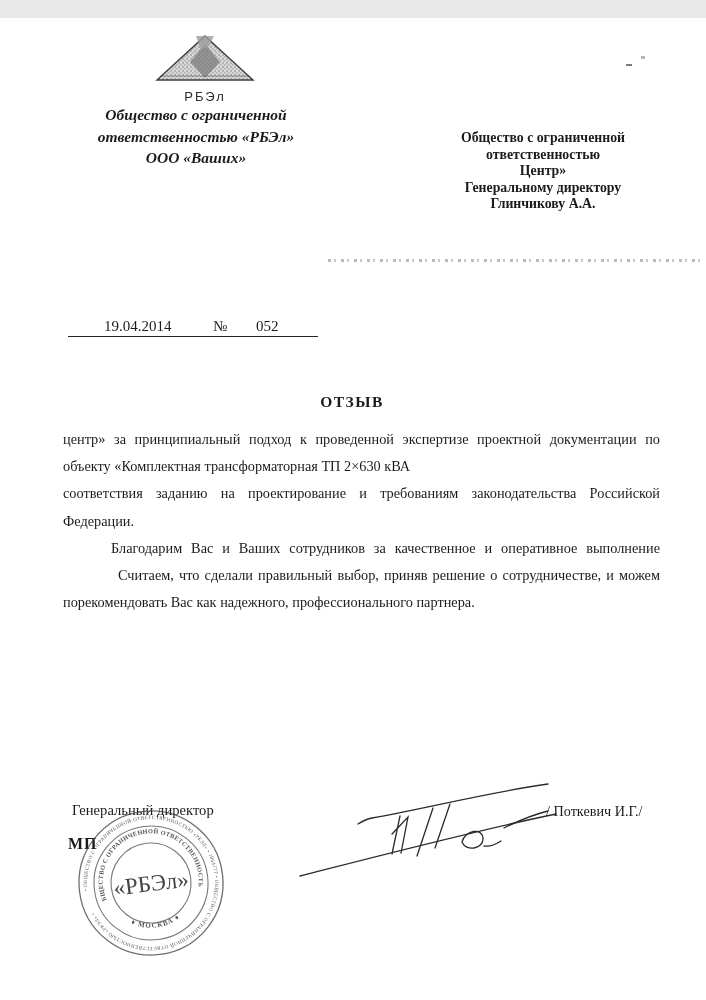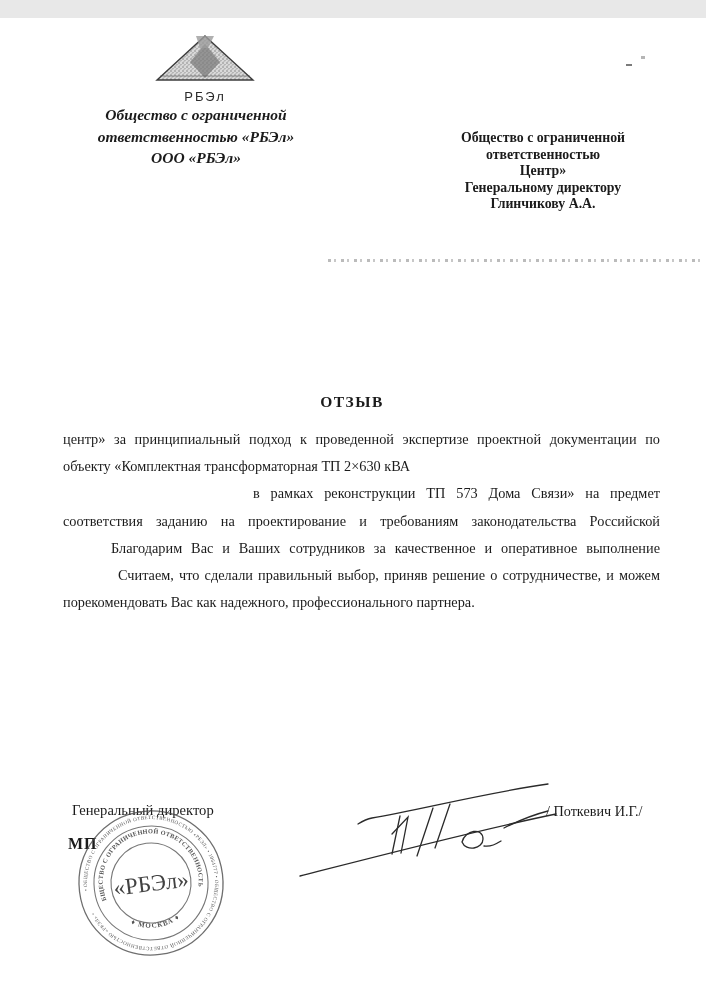--- a/index.html
+++ b/index.html
@@ -64,43 +64,48 @@
       <polygon points="46,2 64,2 58,14 50,14" fill="#9c9c9c" opacity="0.8"></polygon>
       <line x1="10" y1="42" x2="100" y2="42" stroke="#555" stroke-width="1" opacity="0.6"></line>
     </svg>
     <div class="logo-caption">РБЭл</div>
   </div>
 
   <div class="abs sender">
 
   <div class="line">Общество с ограниченной</div>
       <div class="line">ответственностью «РБЭл»</div>
-      <div class="line">ООО «РБЭл»</div>
+      <div class="line">ООО «Ваших»</div>
     </div>
 
   <div class="abs recipient">
 
   <div class="line">Общество с ограниченной</div>
       <div class="line">ответственностью</div>
       <div class="line">Центр»</div>
       <div class="line">Генеральному директору</div>
       <div class="line">Глинчикову А.А.</div>
     </div>
 
   <div class="abs dotline"></div>
 
+  <div class="abs refline">
+    <span class="ref-date">19.04.2014</span>
+    <span class="ref-no">№</span>
+    <span class="ref-num">052</span>
+  </div>
 
   <div class="abs doc-title">ОТЗЫВ</div>
 
   <div class="abs body-text">
 
       <div class="line just"><span>центр» за принципиальный подход к проведенной экспертизе проектной документации по</span></div>
       <div class="line"><span>объекту «Комплектная трансформаторная ТП 2×630 кВА</span></div>
-      <div class="line just" style="text-indent: 190px;"><span>в рамках реконструкции ТП 573 Дома Связи»  на предмет</span></div>
       <div class="line just"><span>соответствия заданию на проектирование и требованиям законодательства Российской</span></div>
+      <div class="line"><span>Федерации.</span></div>
       <div class="line just" style="text-indent: 48px;"><span>Благодарим Вас и Ваших сотрудников за качественное и оперативное выполнение</span></div>
       <div class="line just" style="text-indent: 55px;"><span>Считаем, что сделали правильный выбор, приняв решение о сотрудничестве, и можем</span></div>
       <div class="line"><span>порекомендовать Вас как надежного, профессионального партнера.</span></div>
     </div>
 
   <div class="abs sig-title">Генеральный директор</div>
   <div class="abs stamp-mark">МП</div>
   <div class="abs sig-name">/ Поткевич И.Г./</div>
 
   <svg class="abs sig-svg" width="292" height="122" viewBox="0 0 292 122" fill="none" stroke="#2a2a2a" stroke-width="1.3" stroke-linecap="round">

